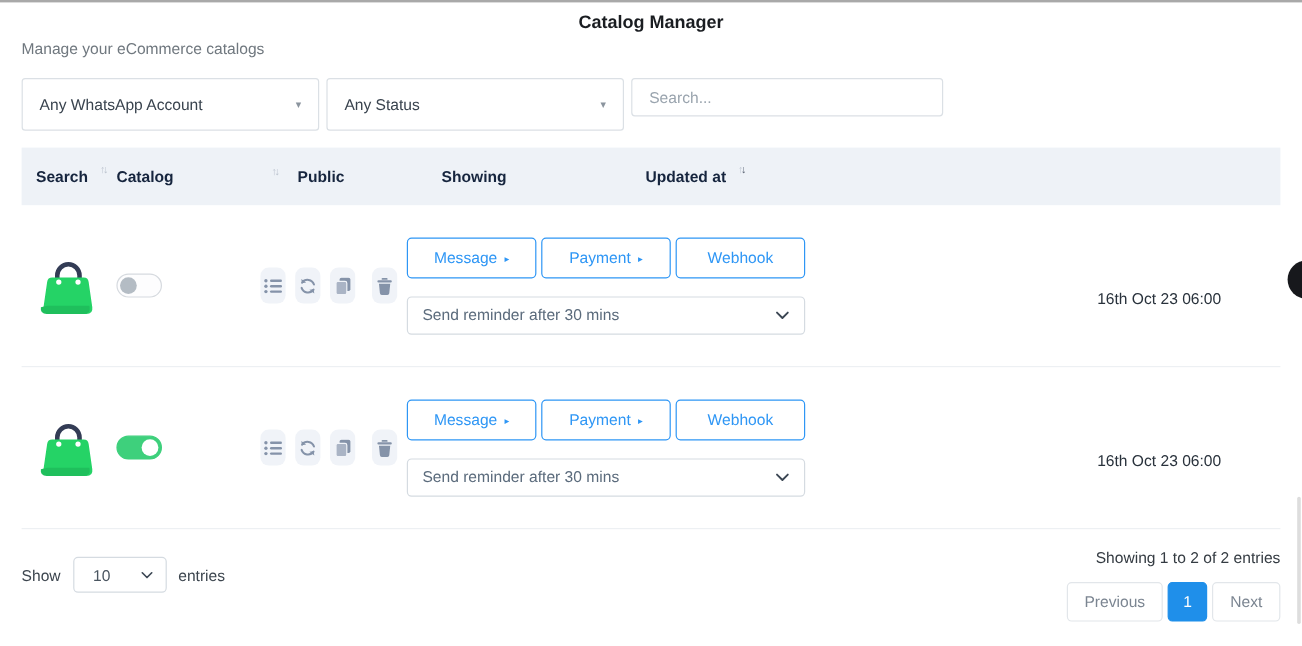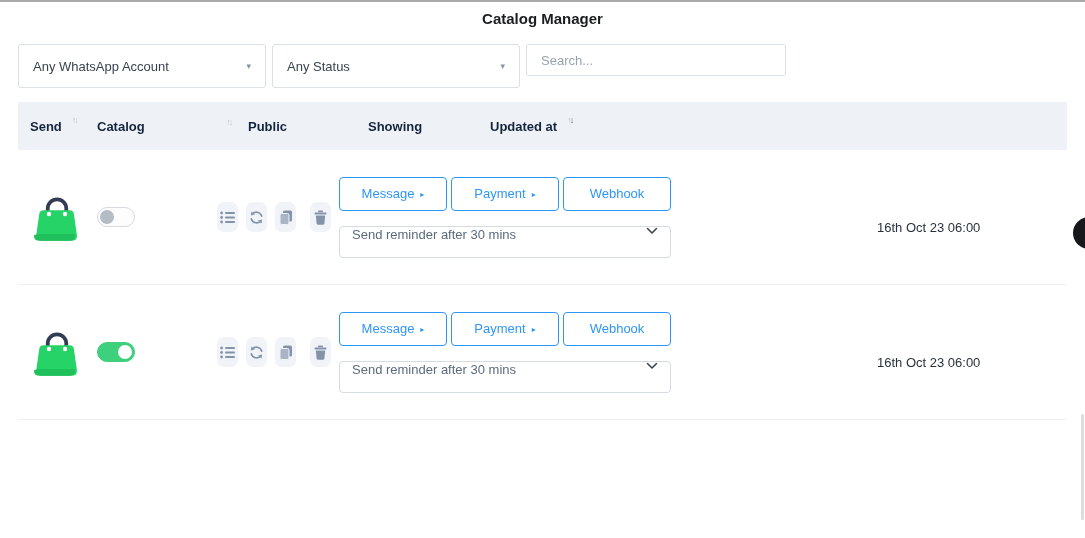--- a/index.html
+++ b/index.html
@@ -35,21 +35,21 @@
   .thead {
     display:flex; align-items:center; height:48px; background:#eef2f7;
     font-size:13px; font-weight:bold; color:#16253e;
   }
   .c-image { width:79px; padding-left:12px; display:flex; align-items:center; }
   .c-catalog { width:151px; }
   .c-public { width:120px; }
   .c-actions { width:122px; }
   .c-settings { flex:1; }
   .c-updated { width:190px; padding-right:12px; text-align:right;
-               display:flex; align-items:center; justify-content:flex-start; }
+               display:flex; align-items:center; justify-content:center; }
   .th-label { display:inline-flex; align-items:center; }
   .sort { font-size:9px; color:#bcc4cf; letter-spacing:-2px; margin-left:10px;
           position:relative; top:-6px; font-weight:normal; }
   .sort .dn-active { color:#5a6474; }
 
   .trow {
     display:flex; align-items:center; min-height:135px;
     border-bottom:1px solid #edf0f3; font-size:13px;
   }
 
@@ -85,21 +85,21 @@
   .btn-row { display:flex; gap:4px; }
   .blue-btn {
     flex:1; height:34px; border:1px solid #2e96f5; border-radius:4px;
     background:#fff; color:#2e96f5; font-size:13px; cursor:pointer;
     display:flex; align-items:center; justify-content:center; gap:6px;
     font-family:"Liberation Sans",sans-serif;
   }
   .sub-caret { font-size:8px; position:relative; top:1px; }
   .reminder-select {
     margin-top:15px; width:332px; height:32px; border:1px solid #d5dbe1;
-    border-radius:4px; display:flex; justify-content:space-between;
+    border-radius:4px; display:flex; align-items:center; justify-content:space-between;
     padding:0 12px; font-size:13px; color:#5b6b7c; cursor:pointer; background:#fff;
   }
 
   .updated-cell { font-size:13px; color:#29323c;margin-top:20px; }
 
   
   .footer { display:flex; justify-content:space-between; margin-top:13px; align-items:flex-start; }
   .show-group { display:flex; align-items:center; gap:10px; font-size:13px; color:#3c454e; margin-top:10px; }
   .page-size-select {
     width:78px; height:30px; border:1px solid #d5dbe1; border-radius:4px;
@@ -128,38 +128,39 @@
     position:absolute; right:1px; top:412px; width:3px; height:106px;
     background:#dddddd; border-radius:2px;
   }
 </style>
 </head>
 <body>
 
 <div class="content">
 
   <div class="page-title">Catalog Manager</div>
+  <div class="page-subtitle">Manage your eCommerce catalogs</div>
 
   <div class="filters">
     <div class="select-box">
       <span>Any WhatsApp Account</span>
       <span class="dd-caret">▾</span>
     </div>
     <div class="select-box">
       <span>Any Status</span>
       <span class="dd-caret">▾</span>
     </div>
     <input class="search-input" placeholder="Search..." style="">
   </div>
 
   <div class="table">
 
     <div class="thead">
       <div class="c-image">
-        <span class="th-label">Send</span>
+        <span class="th-label">Search</span>
         <span class="sort"><span>↑</span><span>↓</span></span>
       </div>
       <div class="c-catalog">
         <span class="th-label">Catalog</span>
         <span class="sort" style="margin-left:78px;"><span>↑</span><span>↓</span></span>
       </div>
       <div class="c-public">
         <span class="th-label">Public</span>
       </div>
       <div class="c-actions">
@@ -315,18 +316,36 @@
             </svg>
           </div>
         </div>
       </div>
       <div class="c-updated updated-cell">16th Oct 23 06:00</div>
     </div>
 
   </div>
 
   <div class="footer">
+    <div class="show-group">
+      <span>Show</span>
+      <div class="page-size-select">
+        <span>10</span>
+        <svg width="11" height="7" viewBox="0 0 12 8">
+          <polyline points="1.5,1.5 6,6 10.5,1.5" fill="none" stroke="#3c4754" stroke-width="1.6" stroke-linecap="round" stroke-linejoin="round"></polyline>
+        </svg>
+      </div>
+      <span>entries</span>
+    </div>
+    <div class="footer-right">
+      <div class="showing-text">Showing 1 to 2 of 2 entries</div>
+      <div class="pagination">
+        <button class="page-btn">Previous</button>
+        <button class="page-btn current">1</button>
+        <button class="page-btn">Next</button>
+      </div>
+    </div>
   </div>
 
 </div>
 
 <div class="edge-fab"></div>
 <div class="scroll-thumb"></div>
 
 </body></html>

